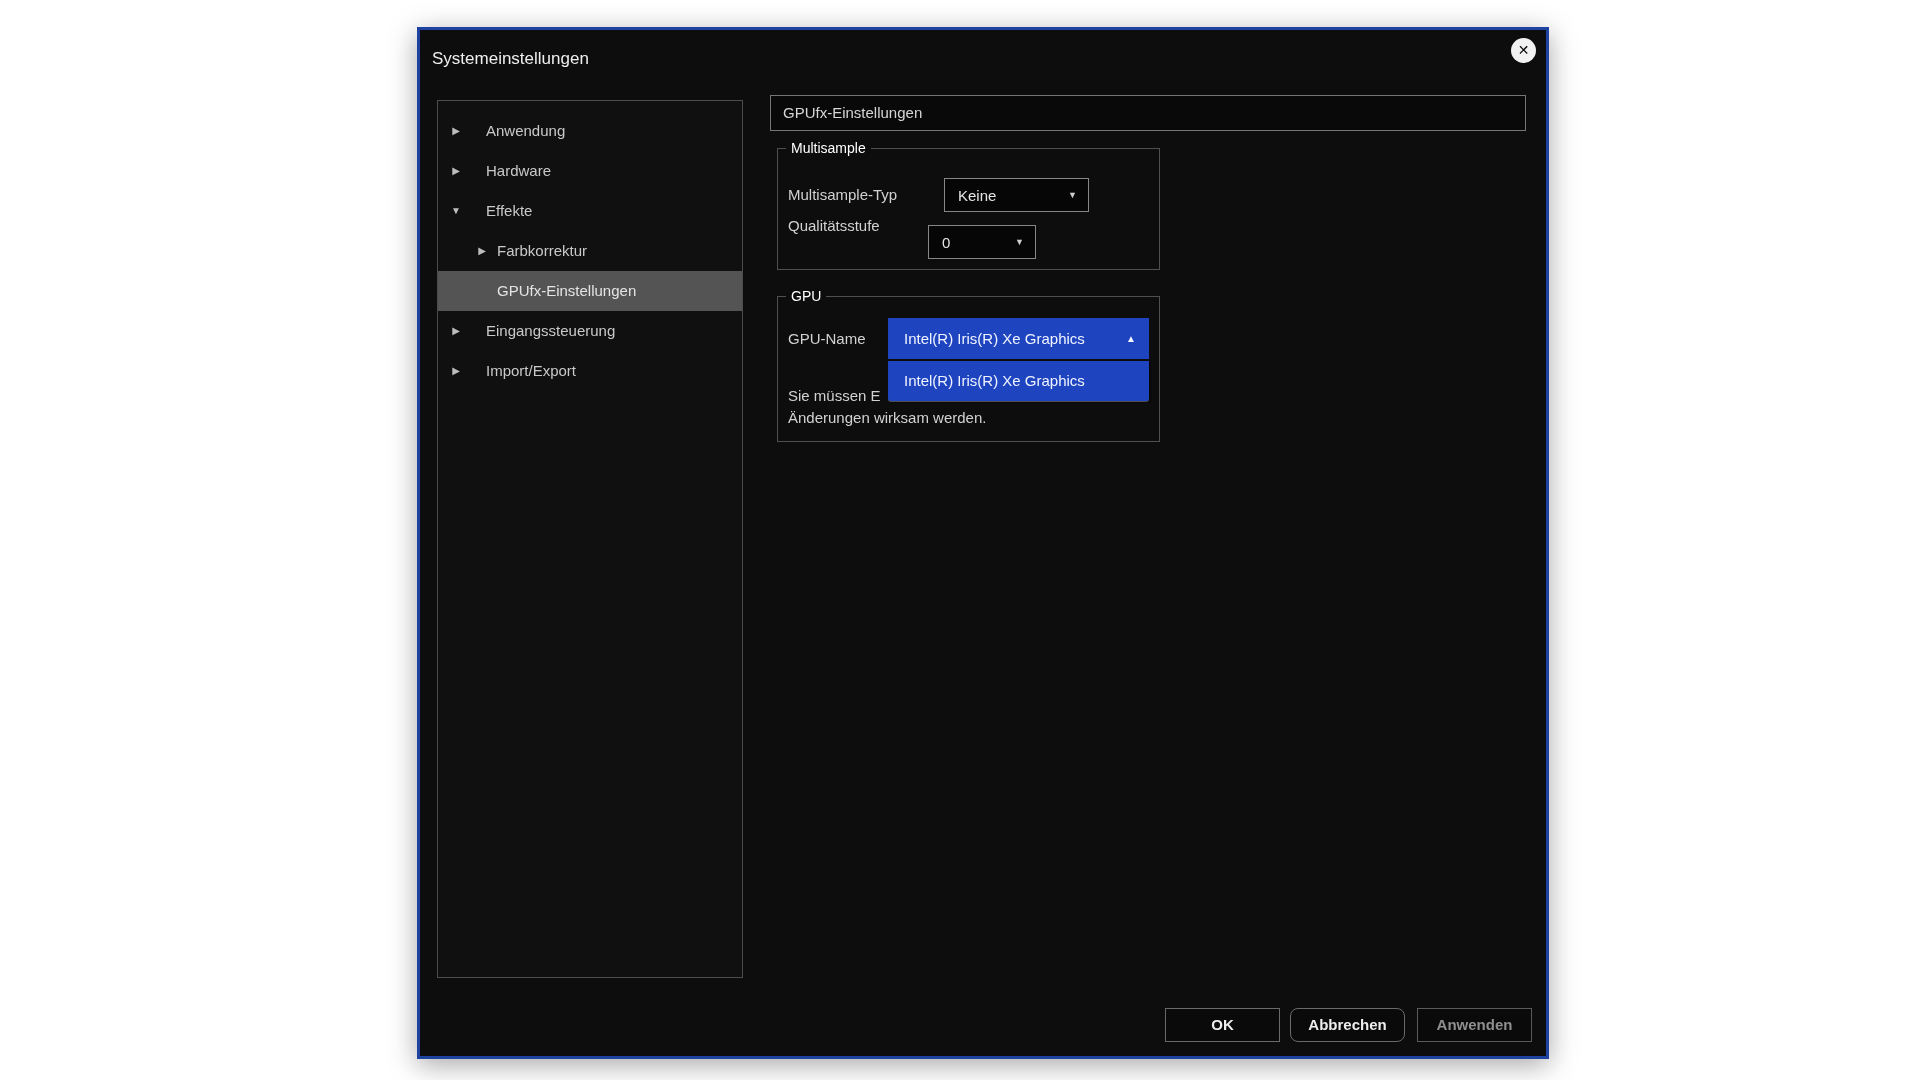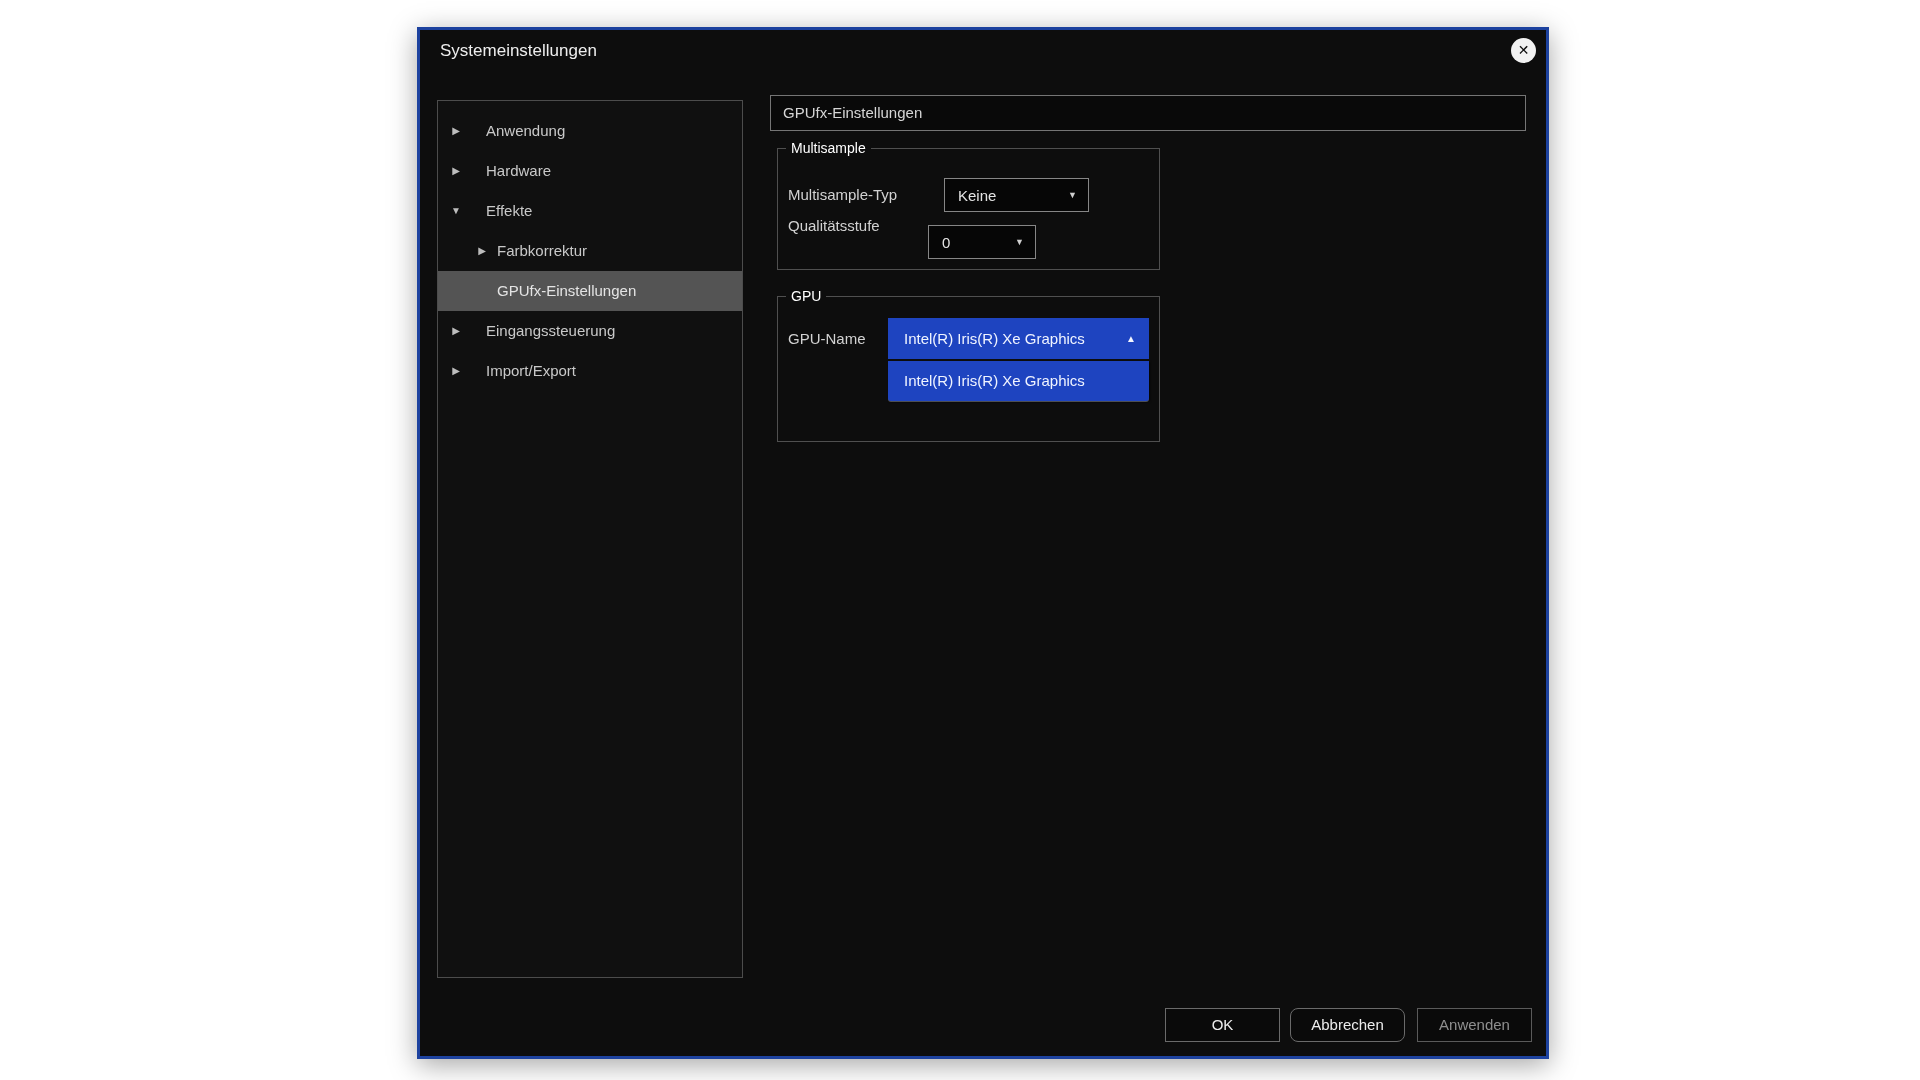--- a/index.html
+++ b/index.html
@@ -9,21 +9,21 @@
     font-family:"Liberation Sans","DejaVu Sans",sans-serif;
     -webkit-font-smoothing:antialiased;
   }
   .dialog{
     position:absolute;left:417px;top:27px;width:1132px;height:1032px;
     box-sizing:border-box;background:#0d0d0d;border:3px solid #1d429f;
     box-shadow:0 6px 26px rgba(0,0,0,0.35);
   }
   
   .titlebar{position:absolute;left:0;top:0;right:0;height:42px;}
-  .title{position:absolute;left:12px;top:0;line-height:42px;font-size:17px;color:#eeeeee;margin-left:8px;}
+  .title{position:absolute;left:12px;top:8px;line-height:42px;font-size:17px;color:#eeeeee;}
   .closebtn{
     position:absolute;right:10px;top:8px;width:25px;height:25px;border-radius:50%;
     background:#f2f2f2;color:#0a0a0a;text-align:center;line-height:25px;
     font-size:14px;font-weight:bold;cursor:default;
   }
   
   .sidebar{
     position:absolute;left:17px;top:70px;width:306px;height:878px;
     box-sizing:border-box;border:1px solid #4c4c4c;background:#101010;padding-top:10px;
   }
@@ -90,21 +90,21 @@
   
   .infobox{
     position:absolute;left:357px;top:433px;width:383px;height:164px;box-sizing:border-box;
     border:1px solid #636363;background:#060606;padding:8px 12px;
     font-size:15px;line-height:21px;color:#d2d2d2;
   }
   
   .btn{
     position:absolute;top:978px;width:115px;height:34px;box-sizing:border-box;
     background:#0a0a0a;border:1px solid #6a6a6a;color:#ededed;
-    font-size:15px;text-align:center;line-height:32px;cursor:default;
+    font-size:15px;text-align:center;line-height:32px;cursor:default;font-weight:bold;
   }
   .btn-ok{left:745px;}
   .btn-cancel{left:870px;border-radius:8px;}
   .btn-apply{left:997px;color:#8f8f8f;border-color:#5a5a5a;}
 </style>
 </head>
 <body>
 
 <div class="dialog">
 
@@ -164,20 +164,24 @@
     <span class="fieldlabel lbl-gpuname">GPU-Name</span>
 
     <div class="combo">
       <span class="sel-text">Intel(R) Iris(R) Xe Graphics</span>
       <span class="sel-arrow">▲</span>
     </div>
     <div class="combo-list">
       <div class="combo-item">Intel(R) Iris(R) Xe Graphics</div>
     </div>
 
+    <div class="gpu-note">
+      <div>Sie müssen E</div>
+      <div>Änderungen wirksam werden.</div>
+    </div>
   </div>
 
 
   <div class="btn btn-ok">OK</div>
   <div class="btn btn-cancel">Abbrechen</div>
   <div class="btn btn-apply">Anwenden</div>
 
 </div>
 
 </body></html>

